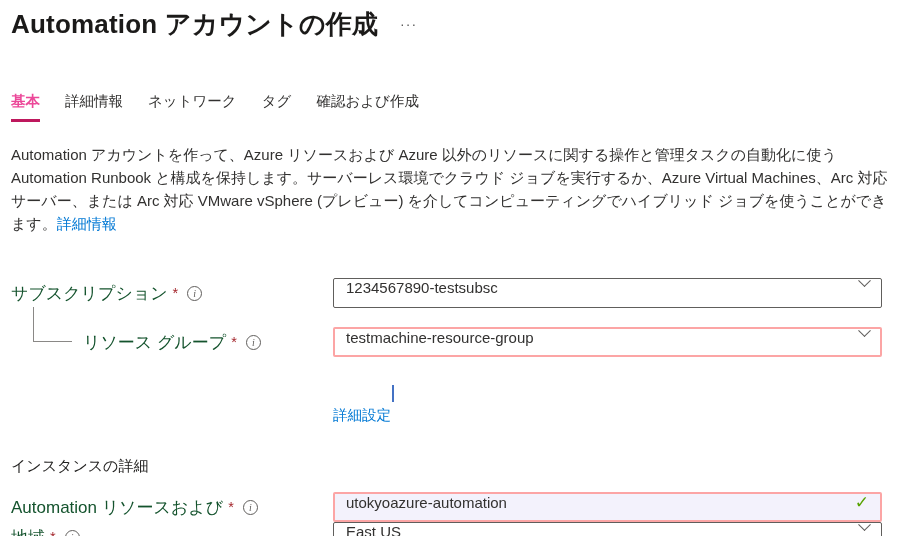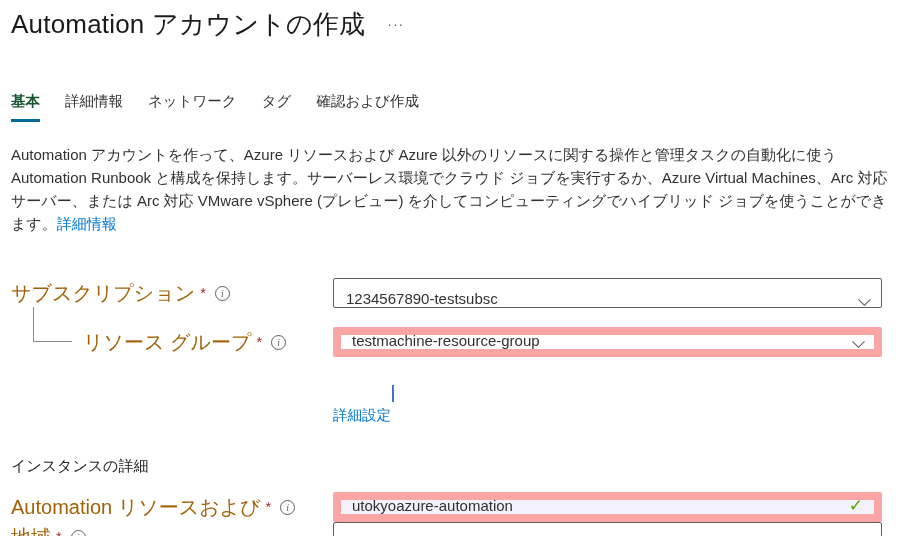--- a/index.html
+++ b/index.html
@@ -6,52 +6,52 @@
   html,body { background:#ffffff; }
   body {
     width:899px; height:536px; overflow:hidden;
     font-family:"Liberation Sans","DejaVu Sans",sans-serif;
     color:#323130;
   }
   .page { width:899px; height:536px; padding:8px 12px 0 11px; }
 
   
   .header-row { display:flex; align-items:flex-start; }
-  .page-title { font-size:26px; line-height:32px; font-weight:400; color:#1b1a19; letter-spacing:0.2px; }
+  .page-title { font-size:26px; line-height:32px; font-weight:700; color:#1b1a19; letter-spacing:0.2px; }
   .more-options { margin-left:22px; margin-top:8px; color:#5b5b5b; font-size:14px; letter-spacing:1px; cursor:pointer; }
 
   
   .tabs { margin-top:52px; display:flex; gap:25px; }
   .tab { font-size:14.5px; line-height:19px; color:#323130; padding-bottom:8px; cursor:pointer; }
-  .tab.active { font-weight:700; color:#14532d; border-bottom:3px solid #0369a1; }
+  .tab.active { font-weight:700; color:#ec4899; border-bottom:3px solid #be185d; }
 
   
   .description { margin-top:21px; width:878px; font-size:15px; line-height:23px; color:#323130; }
   .link { color:#0078d4; cursor:pointer; text-decoration:none;margin-top:44px; }
 
   
   .form { margin-top:43px; }
   .form-row { display:flex; align-items:flex-start; position:relative; }
   .label-col { width:322px; flex-shrink:0; display:flex; align-items:center; min-height:30px; gap:7px; }
-  .field-label { font-size:20px; color:#a16207; }
+  .field-label { font-size:17px; color:#14532d; }
   .required { color:#a4262c; font-size:14.5px; margin-left:-2px; }
   .info-icon {
     width:15px; height:15px; border:1px solid #605e5c; border-radius:50%;
     display:inline-flex; align-items:center; justify-content:center;
     font-size:10px; color:#605e5c; font-family:"Liberation Serif","DejaVu Serif",serif;
     font-style:italic; flex-shrink:0; margin-left:2px;
   }
   .control-col { width:549px; display:flex; flex-direction:column; }
 
   .dropdown, .textbox {
     height:30px; background:#ffffff; border:1px solid #605e5c; border-radius:2px;
-    display:flex; align-items:flex-end; justify-content:space-between;
+    display:flex; align-items:flex-start; justify-content:space-between;
     padding:0 12px; font-size:15px; color:#323130; cursor:pointer;
   }
-  .focused { border:8px solid #fca5a5; padding:0 11px; }
+  .focused { border:2px solid #fca5a5; padding:0 11px; }
   .textbox.valid { background:#f3f2fc; cursor:text; }
 
   .chevron {
     width:9px; height:9px; border-right:1.6px solid #605e5c; border-bottom:1.6px solid #605e5c;
     transform:rotate(45deg) translate(-2px,-2px); flex-shrink:0;
   }
   .check-icon { color:#57a300; font-size:17px; font-weight:700; line-height:1; flex-shrink:0; }
 
   
   .row-resource-group { margin-top:19px; }

